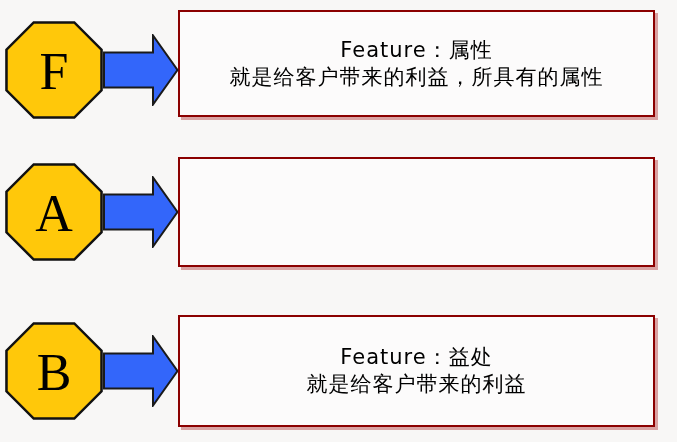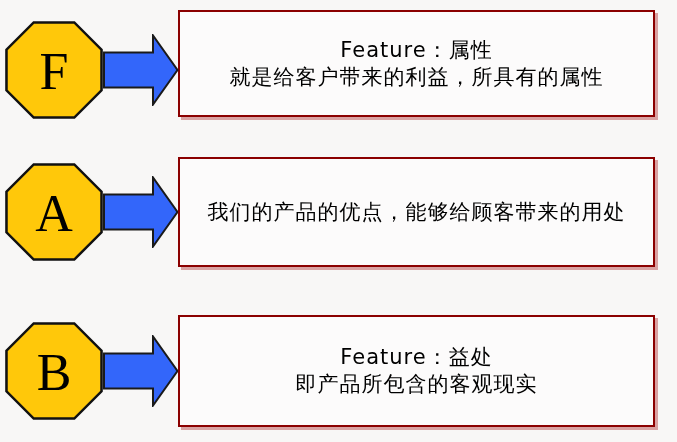--- a/index.html
+++ b/index.html
@@ -123,33 +123,32 @@
     <div class="octagon-wrap">
       <svg class="octagon-svg" viewBox="0 0 100 100" aria-hidden="true">
         <polygon points="29.3,1.5 70.7,1.5 98.5,29.3 98.5,70.7 70.7,98.5 29.3,98.5 1.5,70.7 1.5,29.3"></polygon>
       </svg>
       <span class="letter">A</span>
     </div>
     <svg class="arrow" viewBox="0 0 76 72" aria-hidden="true">
       <polygon points="1,18.5 50,18.5 50,1.5 74.5,36 50,70.5 50,53.5 1,53.5"></polygon>
     </svg>
     <div class="box">
-      <div class="box-desc">我们的产品的优点，能够给顾客带来的用处</div>
     </div>
   </div>
 
   <div class="row row-3">
     <div class="octagon-wrap">
       <svg class="octagon-svg" viewBox="0 0 100 100" aria-hidden="true">
         <polygon points="29.3,1.5 70.7,1.5 98.5,29.3 98.5,70.7 70.7,98.5 29.3,98.5 1.5,70.7 1.5,29.3"></polygon>
       </svg>
       <span class="letter">B</span>
     </div>
     <svg class="arrow" viewBox="0 0 76 72" aria-hidden="true">
       <polygon points="1,18.5 50,18.5 50,1.5 74.5,36 50,70.5 50,53.5 1,53.5"></polygon>
     </svg>
     <div class="box">
       <div class="box-title">Feature：益处</div>
-      <div class="box-desc">即产品所包含的客观现实</div>
+      <div class="box-desc">就是给客户带来的利益</div>
     </div>
   </div>
 
 </div>
 
 </body></html>

